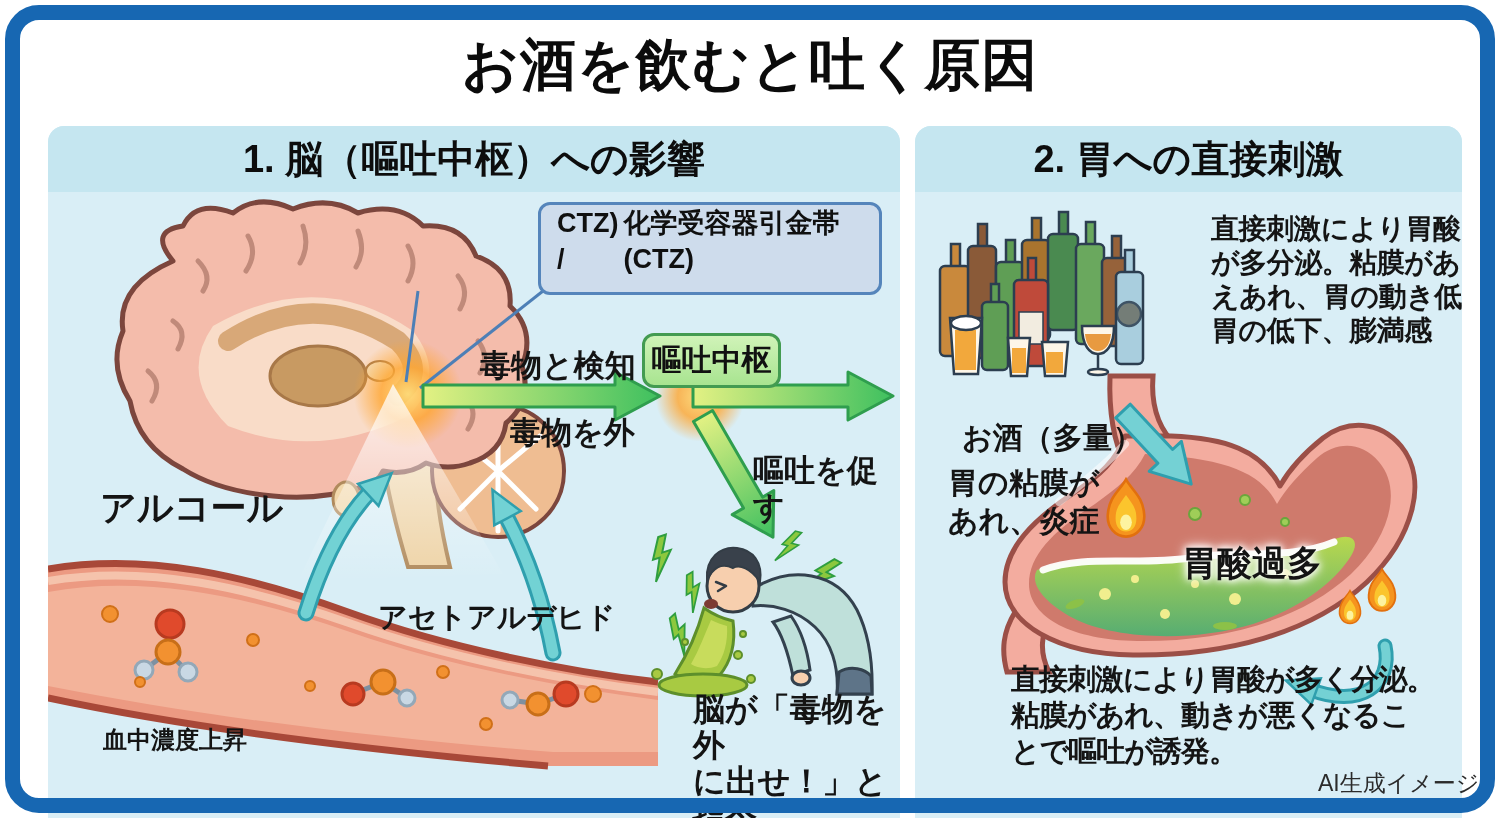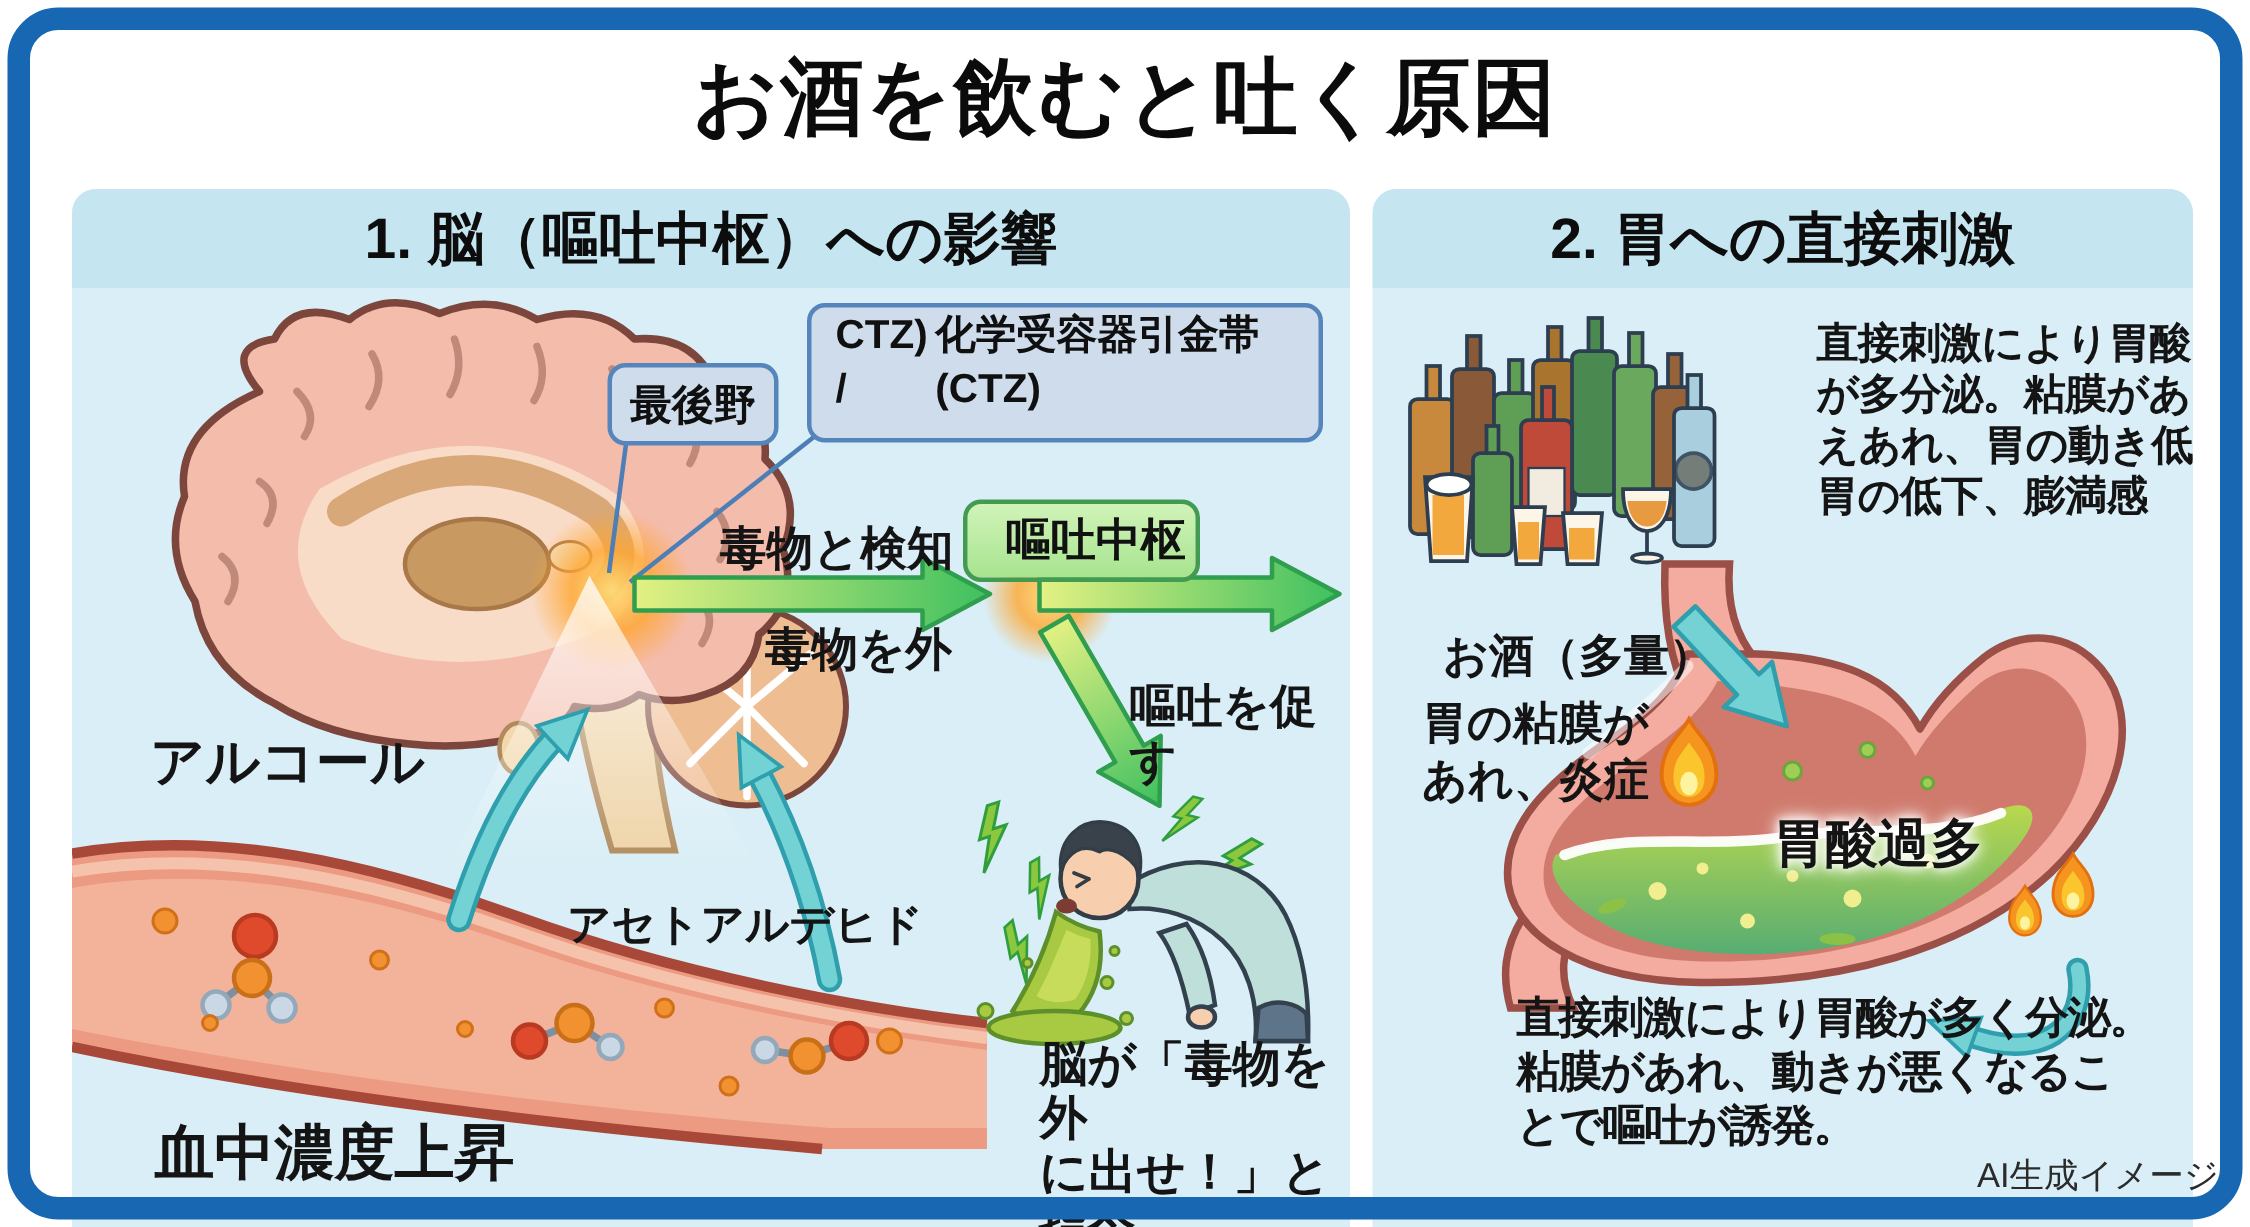--- a/index.html
+++ b/index.html
@@ -182,37 +182,34 @@
     <ellipse cx="62" cy="161" rx="44" ry="11" fill="#a8ca42" stroke="#5d8f2b" stroke-width="3"></ellipse>
     <g fill="#a8ca42" stroke="#5d8f2b" stroke-width="2">
       <circle cx="16" cy="150" r="5"></circle>
         <circle cx="110" cy="155" r="4"></circle>
         <circle cx="97" cy="131" r="4"></circle>
       <circle cx="102" cy="110" r="3"></circle>
         <circle cx="44" cy="118" r="3"></circle>
     </g>
   </svg>
 
-  <div class="badge" style="left:357px;top:116px;width:108px;height:49px;font-size:28px;">
-    <span>最後野</span>
-  </div>
   <div class="badge badge-ctz" style="left:490px;top:76px;width:322px;height:87px;font-size:27px;">
     <span>CTZ) /</span>
     <span>化学受容器引金帯 (CTZ)</span>
   </div>
-  <div class="green-box" style="left:594px;top:207px;width:133px;height:49px;font-size:30px;padding-left:19px;">
+  <div class="green-box" style="left:594px;top:207px;width:133px;height:49px;font-size:30px;">
     <span>嘔吐中枢</span>
   </div>
 
   <div class="lbl" style="left:432px;top:221px;font-size:31px;">毒物と検知</div>
   <div class="lbl" style="left:462px;top:288px;font-size:31px;">毒物を外</div>
   <div class="lbl" style="left:705px;top:326px;font-size:31px;">嘔吐を促す</div>
   <div class="lbl" style="left:52px;top:360px;font-size:36px;">アルコール</div>
   <div class="lbl" style="left:330px;top:474px;font-size:29px;">アセトアルデヒド</div>
-  <div class="lbl" style="left:55px;top:600px;font-size:40px;margin-top:19px;">血中濃度上昇</div>
+  <div class="lbl" style="left:55px;top:600px;font-size:24px;">血中濃度上昇</div>
   <div class="lbl" style="left:602px;top:565px;font-size:32px;line-height:36px;margin-left:43px;">脳が「毒物を外
 に出せ！」と指令</div>
 </section>
 
 <section class="panel panel-right">
   <header class="panel-header">
     <span>2. 胃への直接刺激</span>
   </header>
 
   <svg class="z2" style="left:15px;top:80px;" width="215" height="175" viewBox="0 0 215 175">

